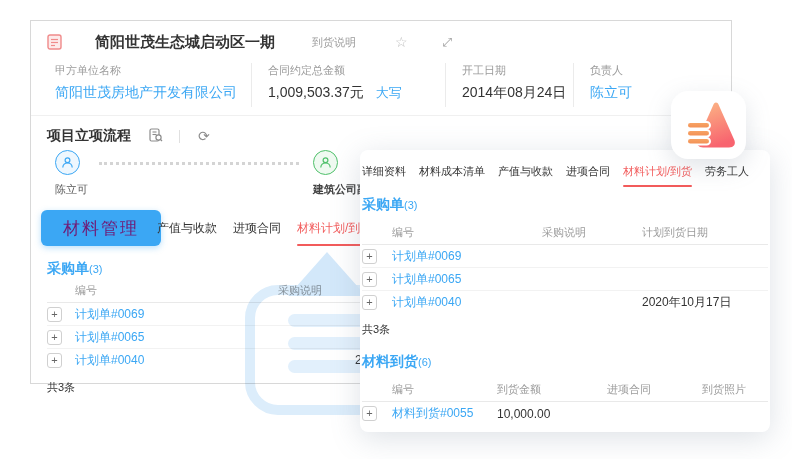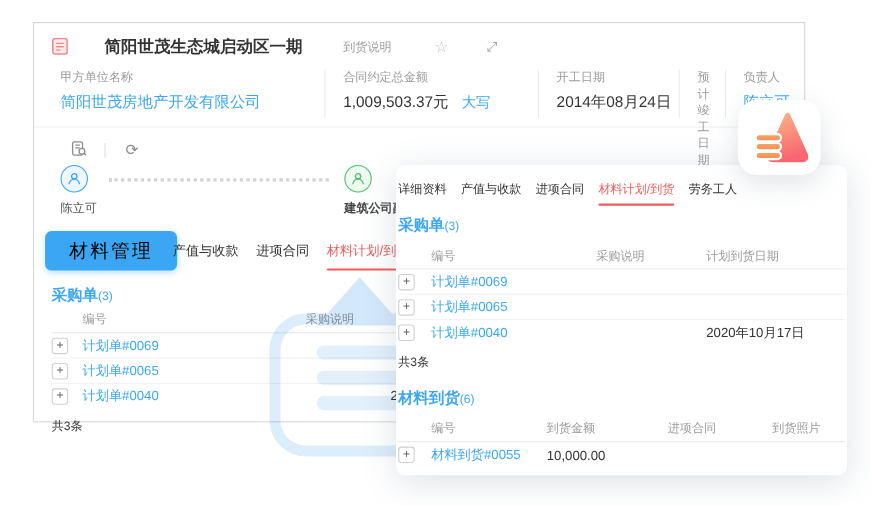--- a/index.html
+++ b/index.html
@@ -19,42 +19,42 @@
   .mw-tag { font-size:11px; color:#9b9b9b; margin-left:12px; }
   .star-icon { font-size:14px; color:#bdbdbd; margin-left:14px; cursor:pointer; }
   .expand-icon { font-size:12px; color:#9b9b9b; margin-left:10px; cursor:pointer; }
   .mw-fields { display:flex; padding:10px 16px 0 24px; height:54px; }
   .field { padding-right:14px; }
   .field + .field { border-left:1px solid #ebebeb; padding-left:16px; }
   .field-label { font-size:11px; color:#9b9b9b; margin-bottom:6px; }
   .field-value { font-size:14px; color:#333; white-space:nowrap; }
   .field-value.link { color:#3ba7f4; }
   .field-extra { color:#3ba7f4; font-size:13px; margin-left:12px; cursor:pointer; }
-  .f1{width:196px;} .f2{width:150px;margin-left:44px;} .f3{width:128px;margin-left:44px;} .f4{width:86px;} .f5{flex:1;}
+  .f1{width:196px;} .f2{width:150px;} .f3{width:128px;margin-left:44px;} .f4{width:86px;} .f5{flex:1;}
   .mw-divider { border-bottom:1px solid #f0f0f0; margin:8px 0 0 0; }
   .flow-title-row { display:flex; align-items:center; padding:10px 16px 0 16px; height:30px; }
   .flow-title { font-size:14px; color:#333; font-weight:bold; }
   .flow-icon { font-size:14px; color:#8c8c8c; margin-left:18px; cursor:pointer; line-height:1; }
   .flow-vsep { width:1px; height:13px; background:#e0e0e0; margin-left:16px; }
   .flow-steps { position:relative; height:58px; margin:4px 16px 0 24px; }
   .flow-node { position:absolute; top:0; width:260px; }
   .flow-node.n1 { left:0; }
   .flow-node.n2 { left:258px; }
   .avatar-circle { width:25px; height:25px; border-radius:50%; display:flex; align-items:center; justify-content:center; }
   .avatar-circle.blue { border:1px solid #3ba7f4; background:#eef7fe; }
   .avatar-circle.green { border:1px solid #4fc06a; background:#effaf1; }
   .flow-node-label { font-size:11px; color:#555; margin-top:7px; white-space:nowrap; }
   .flow-node-label b { font-weight:bold; color:#444; }
   .flow-node-label .sub { color:#9b9b9b; }
   .flow-dots { position:absolute; left:44px; top:12px; width:200px; border-top:3px dotted #d4d4d4; }
   
   .mw-tabs { position:relative; height:44px; margin-top:2px; }
   .primary-tab-btn {
     position:absolute; left:10px; top:0; height:36px; padding:0 22px;
-    background:#3ba7f4; color:#000000; font-size:17px; letter-spacing:2px;
+    background:#3ba7f4; color:#701a75; font-size:17px; letter-spacing:2px;
     border:none; border-radius:6px; display:flex; align-items:center; cursor:pointer;
     box-shadow:0 2px 6px rgba(59,167,244,.35);
   }
   .mw-tab-items { position:absolute; left:126px; top:0; height:36px; display:flex; align-items:center; gap:16px; }
   .mw-tab { font-size:12px; color:#333; cursor:pointer; position:relative; white-space:nowrap; padding:9px 0; }
   .mw-tab.active { color:#f25b5b; }
   .mw-tab.active::after { content:""; position:absolute; left:0; right:0; bottom:0; height:2px; background:#f25b5b; border-radius:1px; }
   
   .section-title { font-size:14px; font-weight:bold; color:#3ba7f4; }
   .section-title .count { font-size:11px; font-weight:normal; color:#3ba7f4; }
@@ -123,33 +123,30 @@
       <div class="field-value link">简阳世茂房地产开发有限公司</div>
     </div>
     <div class="field f2">
       <div class="field-label">合同约定总金额</div>
       <div class="field-value"><span>1,009,503.37元</span><span class="field-extra">大写</span></div>
     </div>
     <div class="field f3">
       <div class="field-label">开工日期</div>
       <div class="field-value">2014年08月24日</div>
     </div>
-    <div class="field f4">
-      <div class="field-label">预计竣工日期</div>
-      <div class="field-value"></div>
-    </div>
     <div class="field f5">
       <div class="field-label">负责人</div>
       <div class="field-value link">陈立可</div>
     </div>
   </div>
 
   <div class="mw-divider"></div>
 
   <div class="flow-title-row">
+    <span class="flow-title">项目立项流程</span>
     <span class="flow-icon">
       <svg width="14" height="14" viewBox="0 0 14 14">
           <rect x="1" y="1" width="9" height="12" rx="1.5" fill="none" stroke="#8c8c8c" stroke-width="1.2"></rect>
           <line x1="3.5" y1="4" x2="7.5" y2="4" stroke="#8c8c8c" stroke-width="1.1"></line>
           <line x1="3.5" y1="6.5" x2="7.5" y2="6.5" stroke="#8c8c8c" stroke-width="1.1"></line>
           <circle cx="9.5" cy="9.5" r="2.6" fill="#fff" stroke="#8c8c8c" stroke-width="1.2"></circle>
           <line x1="11.4" y1="11.4" x2="13" y2="13" stroke="#8c8c8c" stroke-width="1.3"></line>
         </svg>
     </span>
     <span class="flow-vsep"></span>
@@ -225,20 +222,21 @@
   <polygon points="101,6 140,50 62,50" fill="#d3e8fa"></polygon>
   <rect x="62" y="68" width="78" height="13" rx="6.5" fill="#e2f0fc"></rect>
   <rect x="62" y="91" width="78" height="13" rx="6.5" fill="#e2f0fc"></rect>
   <rect x="62" y="114" width="78" height="13" rx="6.5" fill="#e2f0fc"></rect>
 </svg>
 
 <div class="overlay-panel">
 
   <div class="ov-tabs">
     <span class="ov-tab">详细资料</span>
+    <span class="ov-tab">材料成本清单</span>
     <span class="ov-tab">产值与收款</span>
     <span class="ov-tab">进项合同</span>
     <span class="ov-tab active">材料计划/到货</span>
     <span class="ov-tab">劳务工人</span>
   </div>
 
   <div class="section-title ov-section-title"><span>采购单</span><span class="count">(3)</span></div>
 
   <div class="tbl ov-ptbl">
     <div class="tbl-head">

